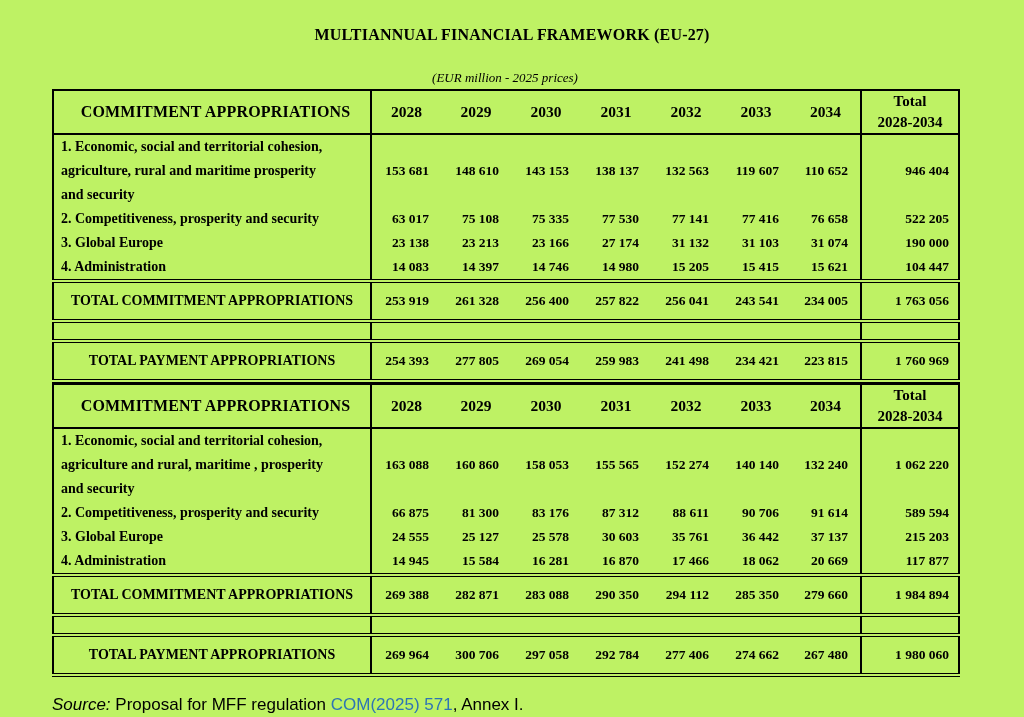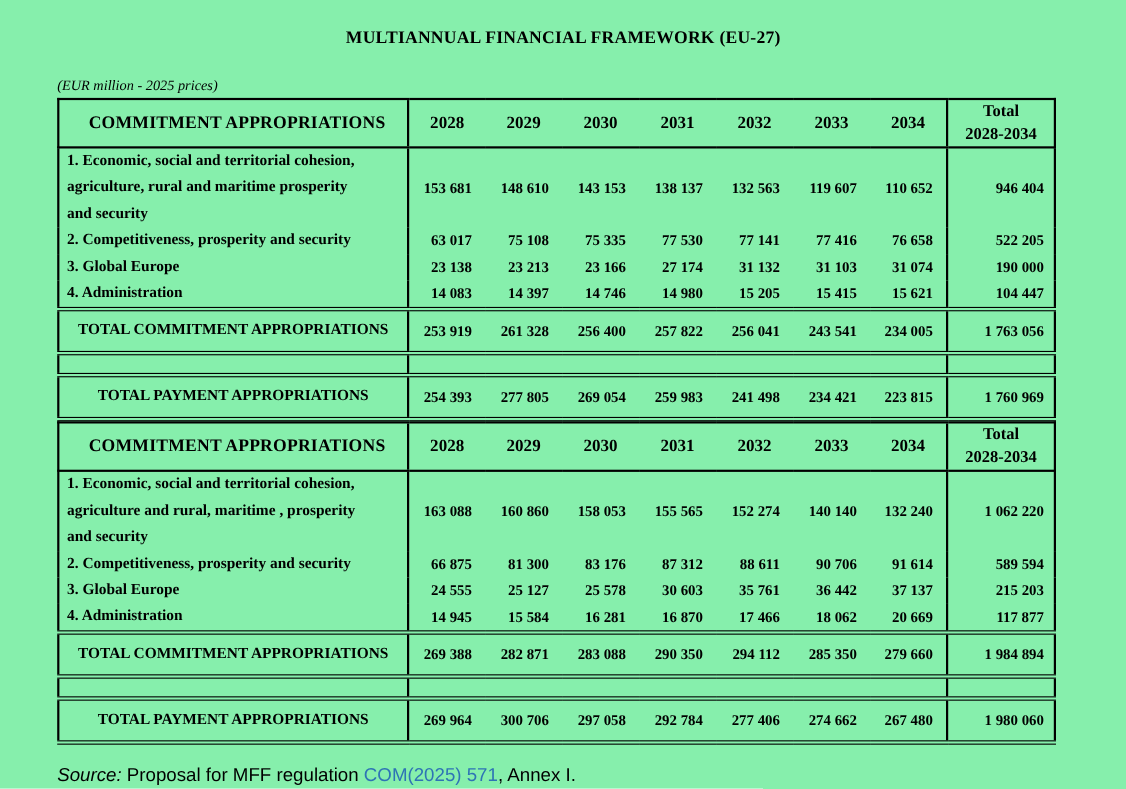--- a/index.html
+++ b/index.html
@@ -1,19 +1,19 @@
 <!DOCTYPE html>
 <html><head>
 <meta charset="utf-8">
 <style>
   html,body{margin:0;padding:0;background:#fff;}
-  .page{position:relative;width:1024px;height:717px;background:#86efac;overflow:hidden;
+  .page{position:relative;width:1024px;height:717px;background:#bef264;overflow:hidden;
         font-family:"Liberation Serif",serif;color:#000;}
   .title{padding-top:26px;text-align:center;font-weight:bold;font-size:16px;letter-spacing:.2px;}
-  .caption{width:906px;margin-left:52px;text-align:left;font-style:italic;font-size:13px;padding-right:2px;}
+  .caption{width:906px;margin-left:52px;text-align:center;font-style:italic;font-size:13px;padding-right:2px;}
   .cap1{margin-top:26px;margin-bottom:3px;}
   .cap2{margin-top:23px;margin-bottom:3px;}
   table.mff{margin-left:52px;width:906px;border-collapse:collapse;table-layout:fixed;}
   .mff th,.mff td{font-weight:bold;padding:0;vertical-align:middle;overflow:hidden;}
   tr.head th{border-top:2px solid #000;border-bottom:2px solid #000;}
   .b-left{border-left:2px solid #000;}
   .b-right{border-right:2px solid #000;border-radius:15px;}
   .sep{border-left:2px solid #000;}
   th.desc-h{font-size:16px;text-align:center;padding-left:7px;letter-spacing:.2px;border-radius:14px;}
   th.yr{font-size:15.5px;text-align:center;}

